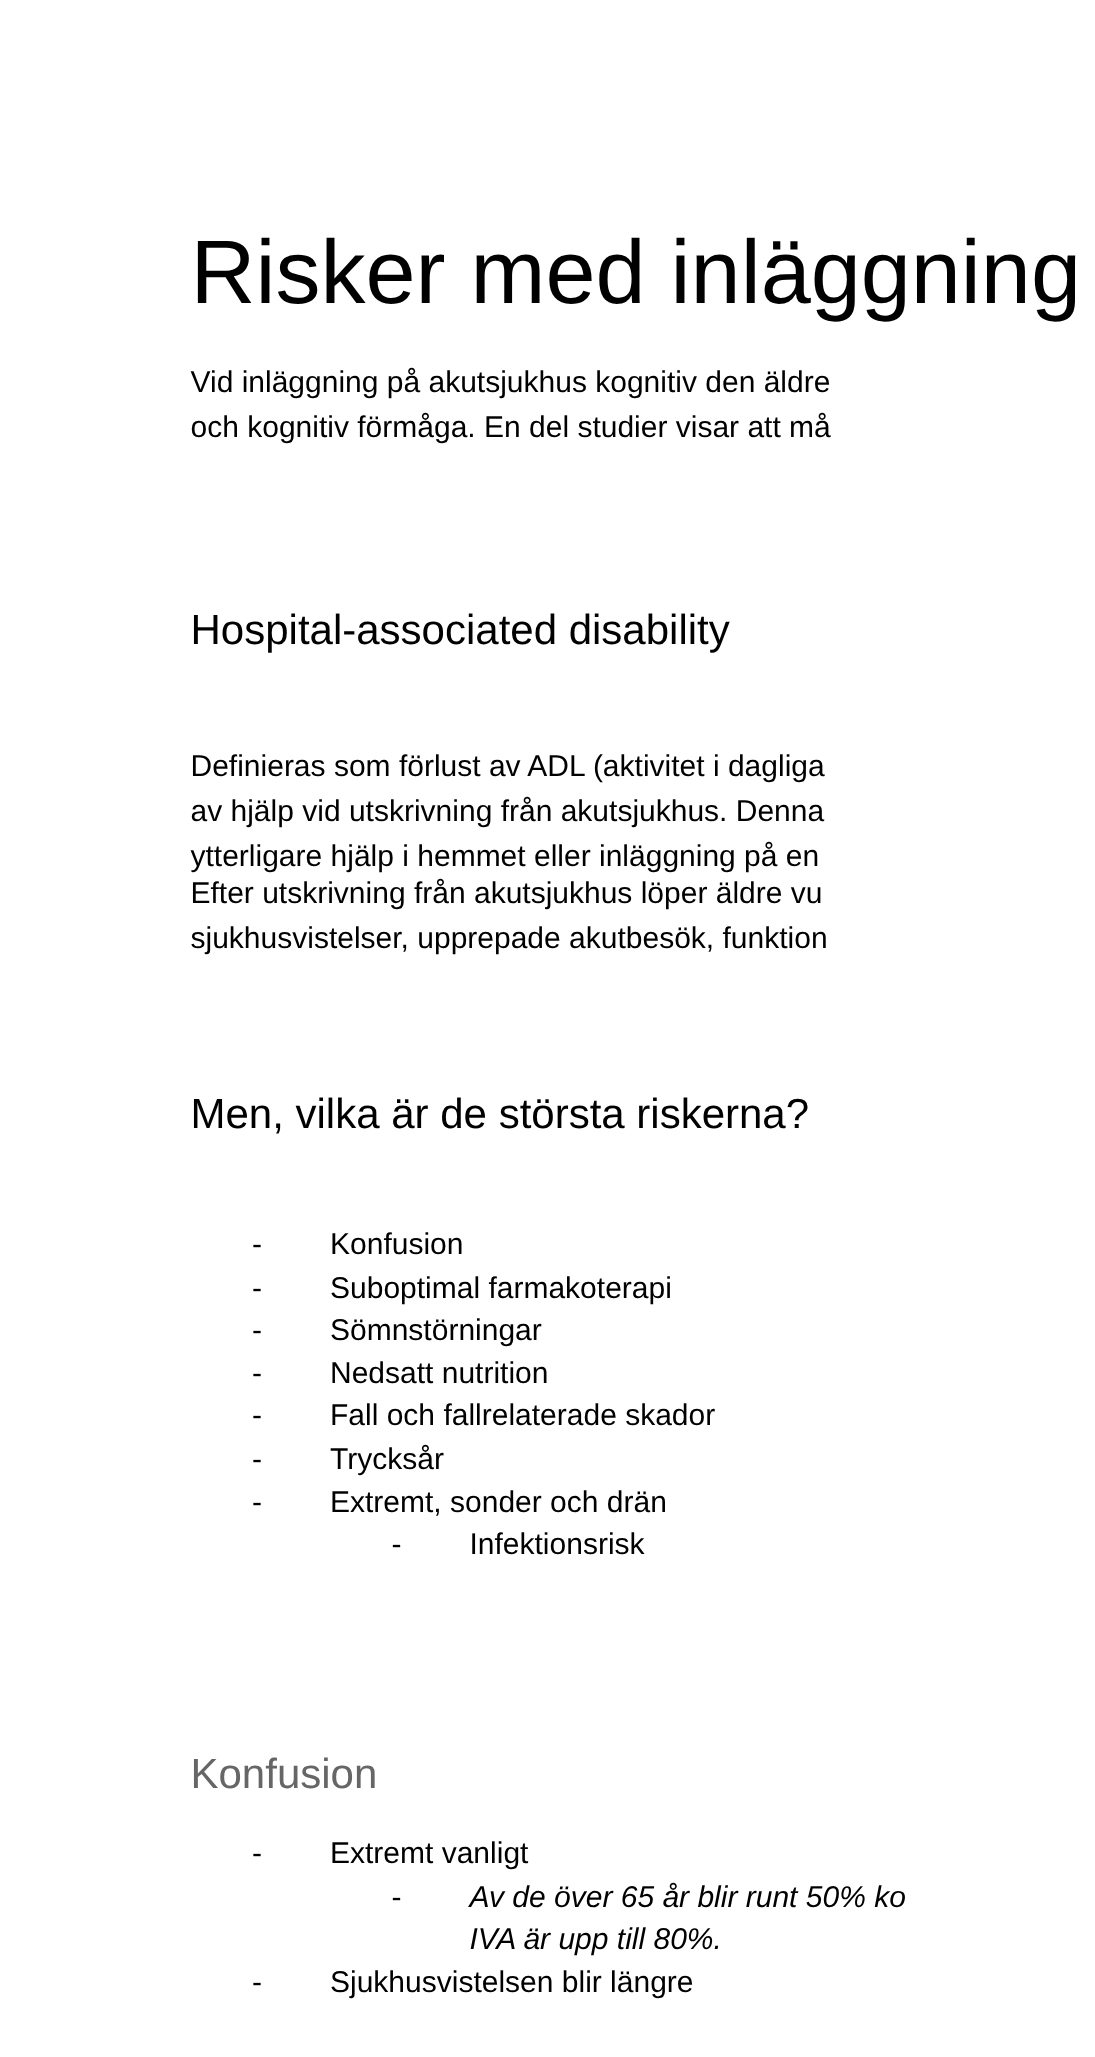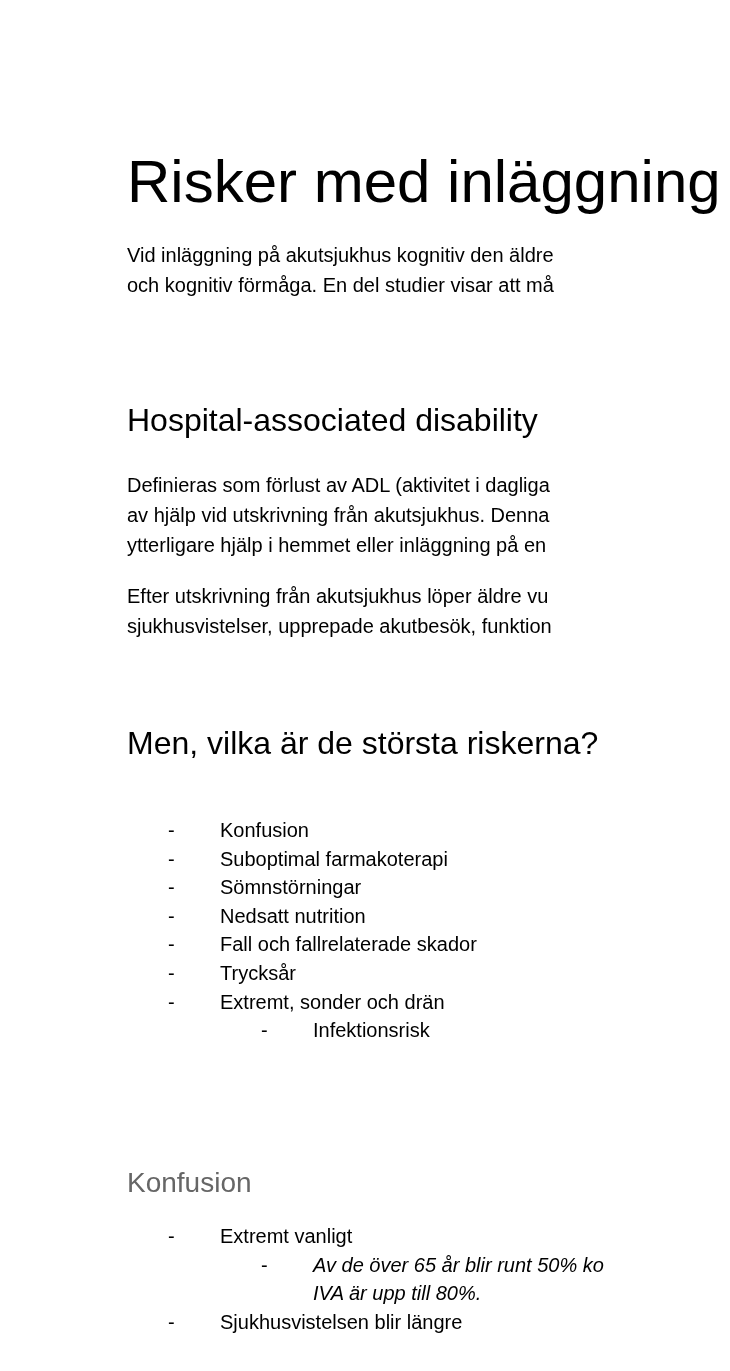--- a/index.html
+++ b/index.html
@@ -38,21 +38,21 @@
       margin: 0;
       font-size: 20px;
       line-height: 30px;
       white-space: nowrap;
     }
     .para span { display: block; }
     .h2 {
       position: absolute;
       left: 0;
       margin: 0;
-      font-size: 32px;
+      font-size: 28px;
       line-height: 40px;
       font-weight: normal;
       white-space: nowrap;
     }
     .h3 {
       position: absolute;
       left: 0;
       margin: 0;
       font-size: 28px;
       line-height: 34px;
@@ -92,21 +92,21 @@
 
   <h1 class="title">Risker med inläggning</h1>
 
   <p class="para" style="top:240px;">
     <span>Vid inläggning på akutsjukhus kognitiv den äldre</span>
     <span>och kognitiv förmåga. En del studier visar att må</span>
   </p>
 
   <h2 class="h2" style="top:400px;">Hospital-associated disability</h2>
 
-  <p class="para" style="top:470px;">
+  <p class="para" style="top:496px;">
     <span>Definieras som förlust av ADL (aktivitet i dagliga</span>
     <span>av hjälp vid utskrivning från akutsjukhus. Denna</span>
     <span>ytterligare hjälp i hemmet eller inläggning på en</span>
   </p>
 
   <p class="para" style="top:581px;">
     <span>Efter utskrivning från akutsjukhus löper äldre vu</span>
     <span>sjukhusvistelser, upprepade akutbesök, funktion</span>
   </p>
 

